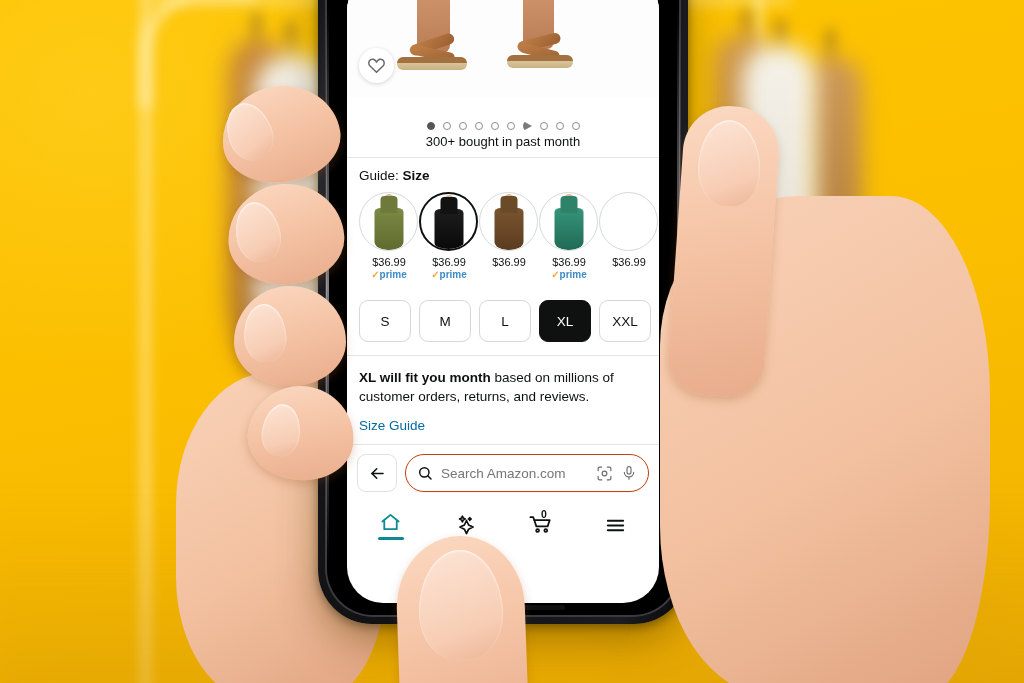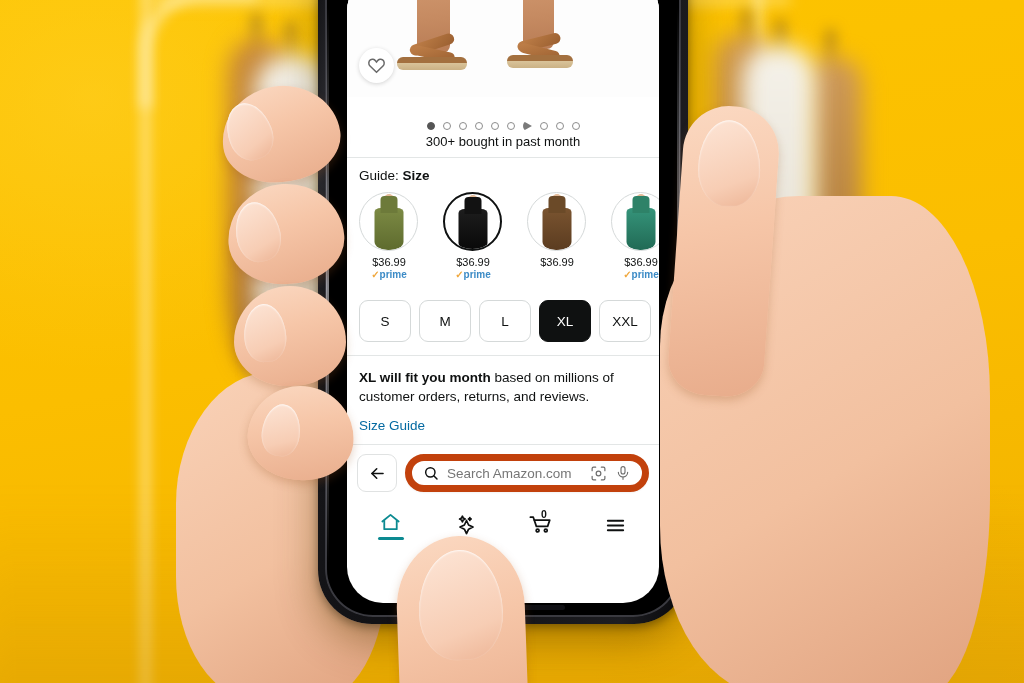--- a/index.html
+++ b/index.html
@@ -110,21 +110,21 @@
   .dot.on { background: #555; border-color: #555; }
   .dot.play { width: 0; height: 0; border: none;
               border-left: 9px solid #7a7a7a; border-top: 5.5px solid transparent; border-bottom: 5.5px solid transparent; }
   .bought { text-align: center; font-size: 13px; color: #0F1111; padding-bottom: 8px; background: #fff; }
   .rule { height: 1px; background: #E3E6E6; }
 
   .sec { padding: 10px 12px 0; background: #fff; }
   .sec-label { font-size: 13.5px; color: #0F1111; margin-bottom: 9px; }
   .sec-label b { font-weight: bold; }
 
-  .swatches { display: flex; gap: 24px; padding-bottom: 10px; }
+  .swatches { display: flex; gap: 0; padding-bottom: 10px; }
   .sw { flex: 0 0 auto; width: 60px; text-align: center; }
   .sw-circle {
     width: 59px; height: 59px; border-radius: 50%; border: 1px solid #D5D9D9;
     overflow: hidden; position: relative; background: #fff;
   }
   .sw.sel .sw-circle { border: 2.2px solid #0F1111; }
   .mini-dress { position: absolute; left: 50%; transform: translateX(-50%); top: 3px; width: 30px; height: 54px; }
   .mini-top { position: absolute; left: 50%; transform: translateX(-50%); top: 0; width: 17px; height: 17px; border-radius: 4px 4px 0 0; }
   .mini-skirt { position: absolute; left: 50%; transform: translateX(-50%); top: 12px; width: 29px; height: 42px;
                 border-radius: 6px 6px 44% 44% / 4px 4px 20% 20%; }
@@ -148,21 +148,21 @@
   .fit-text b { font-weight: bold; }
   .size-guide { display: inline-block; margin-top: 12px; font-size: 13.5px; color: #0369a1; }
 
   .searchbar-wrap { padding: 9px 10px 6px; background: #fff; }
   .searchbar { display: flex; align-items: center; gap: 8px; }
   .back-btn {
     width: 40px; height: 38px; border-radius: 9px; border: 1px solid #E0E2E2; background: #fff;
     display: flex; align-items: center; justify-content: center; flex: 0 0 auto;
   }
   .search-field {
-    flex: 1; height: 38px; border-radius: 19px; border: 7px solid #c2410c; background: #fff;
+    flex: 1; height: 38px; border-radius: 19px; border: 1px solid #c2410c; background: #fff;
     display: flex; align-items: center; padding: 0 11px; gap: 8px;
     box-shadow: 0 1px 2px rgba(0,0,0,.05);
   }
   .search-ph { flex: 1; font-size: 13.5px; color: #767676; }
   .navbar { display: flex; align-items: center; background: #fff; height: 54px; padding: 0 6px; position: relative; }
   .nav-item { flex: 1; display: flex; flex-direction: column; align-items: center; justify-content: center; gap: 3px; height: 100%; }
   .nav-underline { width: 26px; height: 3px; border-radius: 2px; background: #0C8A91; }
   .cart-badge { position: absolute; top: -3px; left: 13px; font-size: 10.5px; font-weight: bold; color: #0F1111; }
 
   

